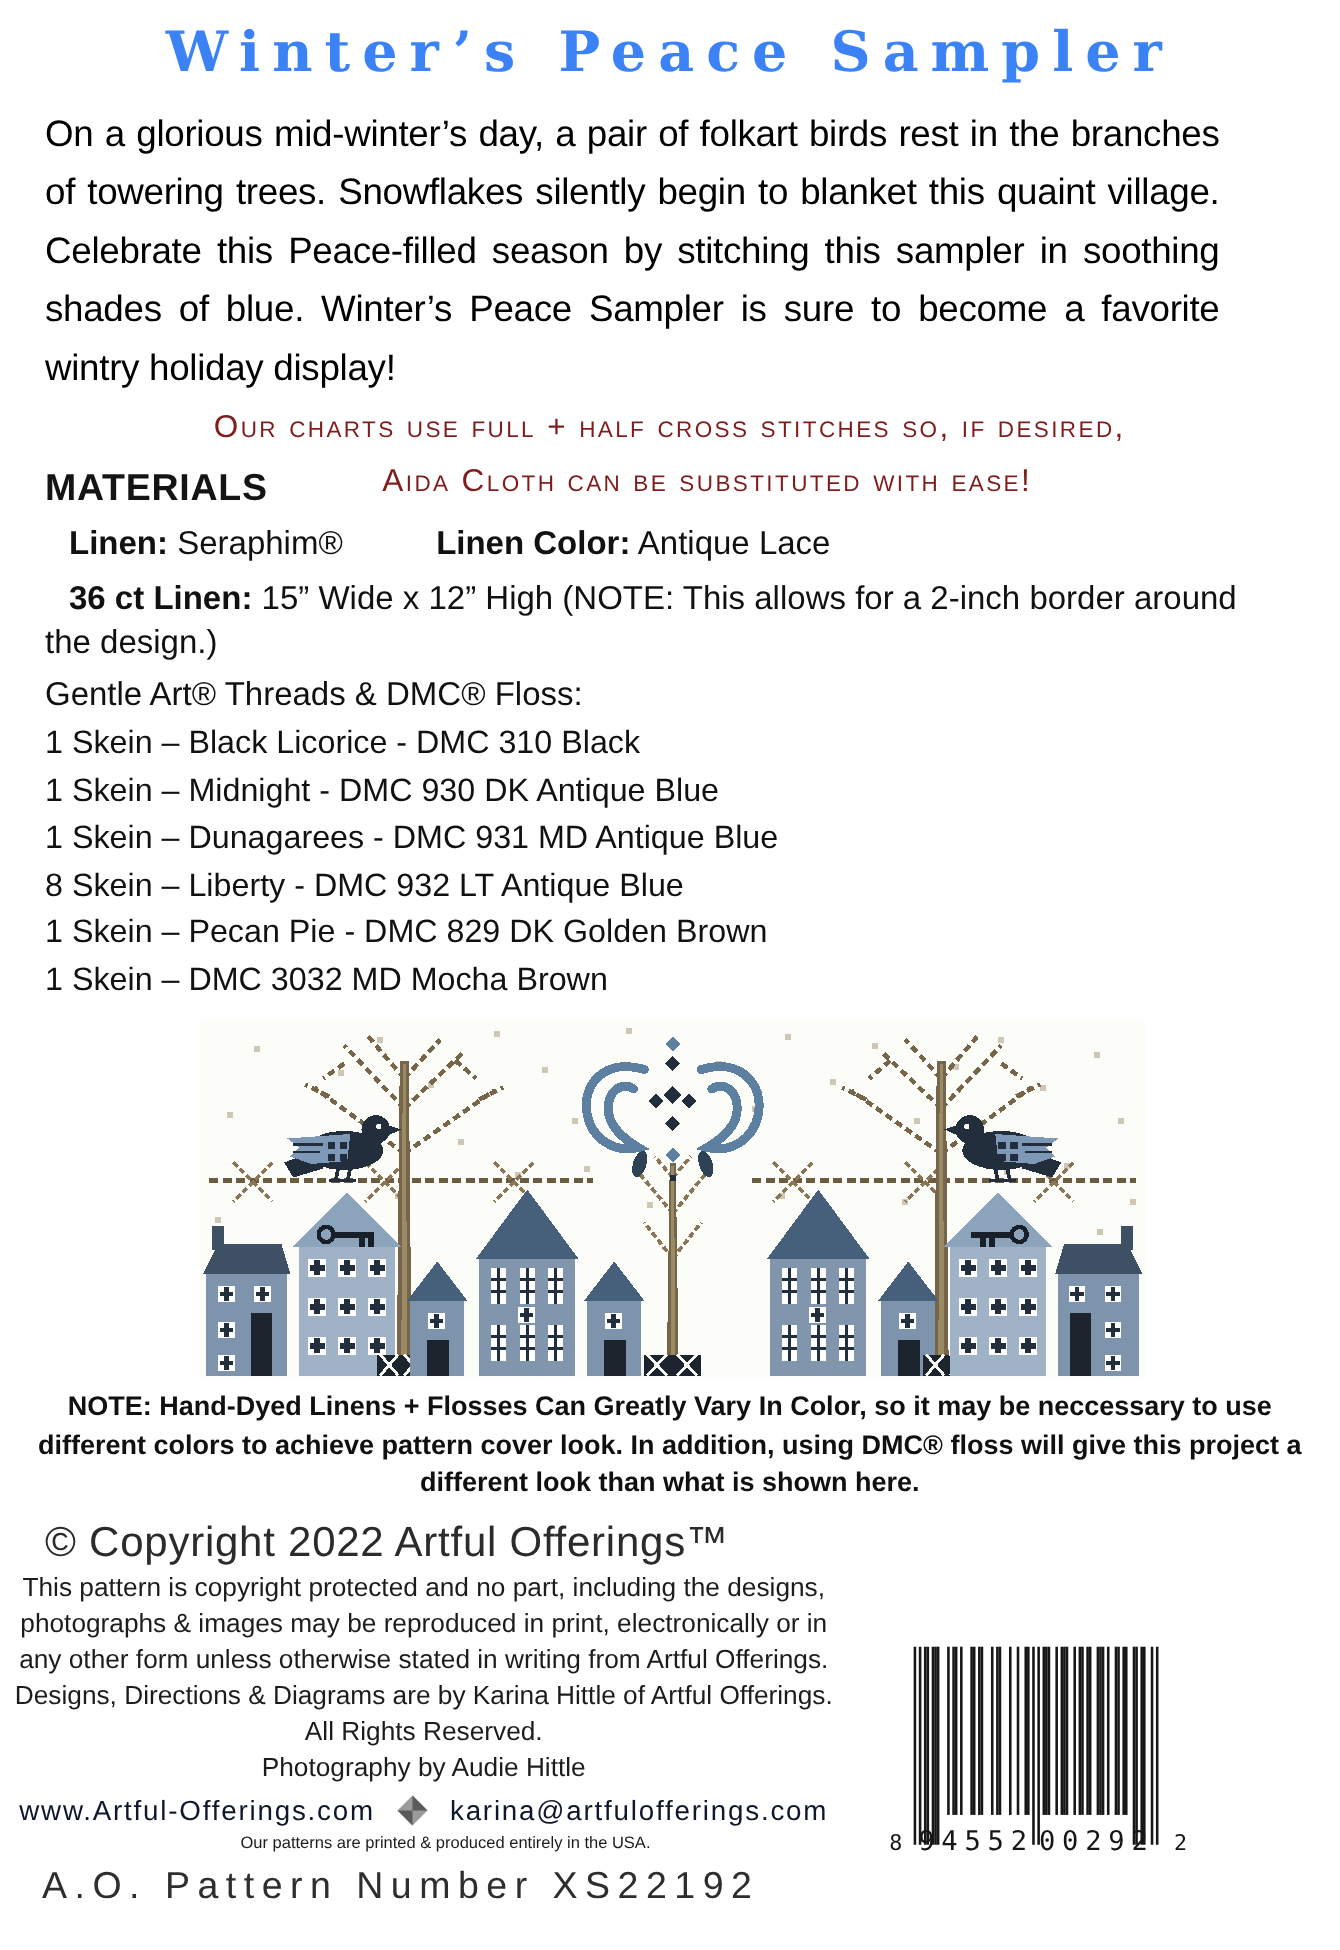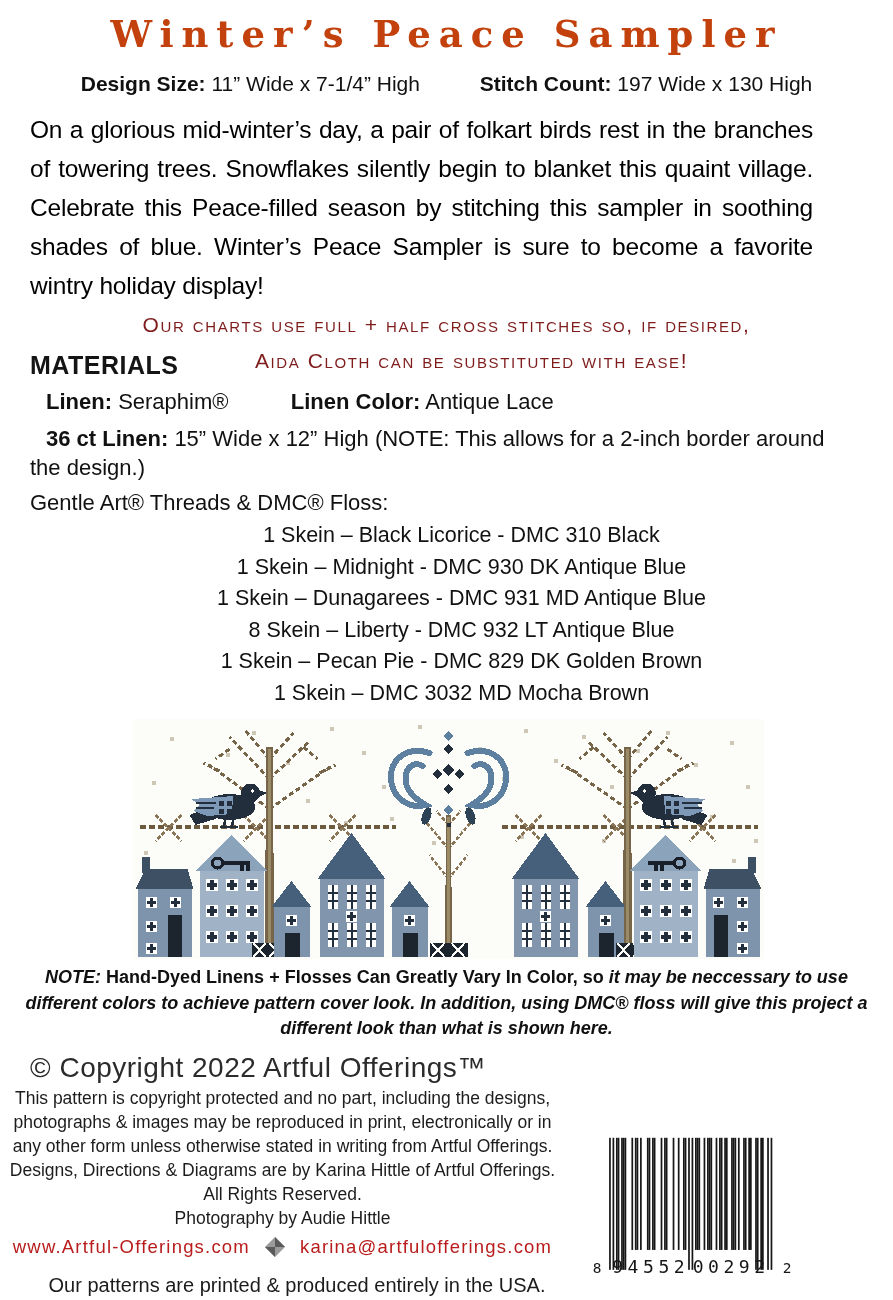--- a/index.html
+++ b/index.html
@@ -4,21 +4,21 @@
 <style>
   html,body{margin:0;padding:0;background:#fff;}
   .page{
     position:relative;width:893px;height:1300px;background:#ffffff;overflow:hidden;
     font-family:"Liberation Sans",sans-serif;color:#161616;
   }
   
   .title{
     margin:0;padding-top:12px;text-align:center;
     font-family:"DejaVu Serif",serif;font-weight:600;font-size:37px;
-    letter-spacing:8px;color:#c2410c;
+    letter-spacing:8px;color:#3b82f6;
   }
   
   .specs{margin-top:16px;text-align:center;font-size:21px;color:#111;}
   .specs b{font-weight:bold;}
   .specs .gap{display:inline-block;width:48px;}
   
   .desc{
     margin:14px 80px 0 30px;text-align:justify;
     font-size:24.5px;line-height:39px;letter-spacing:-0.2px;
     color:#000000;
@@ -33,69 +33,62 @@
   .materials-row .caps-line{position:absolute;left:150px;right:100px;top:6px;}
   .materials-heading{
     position:absolute;left:30px;top:8px;margin:0;
     font-size:25px;font-weight:bold;letter-spacing:0.5px;color:#141414;
   }
   
   .mat-line{margin:8px 40px 0 30px;font-size:22px;line-height:29px;color:#111;}
   .mat-line b{font-weight:bold;margin-left:16px;}
   .mat-line .gap{display:inline-block;width:34px;}
   .threads-heading{margin:8px 0 0 30px;font-size:22px;font-weight:normal;color:#111;}
-  .thread-list{list-style:none;margin:4px 0 0 30px;padding:0;font-size:21.5px;line-height:31.5px;color:#111;text-align:center;}
+  .thread-list{list-style:none;margin:4px 0 0 30px;padding:0;font-size:21.5px;line-height:31.5px;color:#111;}
   
   .sampler-wrap{width:631px;margin:10px 0 0 133px;}
   .sampler-wrap svg{display:block;}
   
   .color-note{
     margin:6px auto 0;width:848px;text-align:center;
     font-size:18px;line-height:25.5px;font-weight:bold;color:#101010;
   }
-  .color-note .it{font-style:italic;}
+  .color-note .it{}
   
   .copyright-heading{
     margin:10px 0 2px 30px;font-size:28px;font-weight:normal;
     color:#2b2b2b;letter-spacing:0.5px;
   }
   .bottom{position:relative;display:flex;}
   .left-col{width:565px;}
   .right-col{position:relative;flex:1;}
   .legal div{
     text-align:center;font-size:17.5px;line-height:24px;color:#1c1c1c;
   }
   .contact-row{
     display:flex;justify-content:center;align-items:center;gap:14px;
-    margin-top:6px;font-size:18.5px;letter-spacing:1.2px;color:#b91c1c;
+    margin-top:6px;font-size:18.5px;letter-spacing:1.2px;color:#0f172a;
   }
   .diamond-icon svg{display:block;}
-  .usa-line{text-align:center;margin-top:16px;font-size:20px;color:#1c1c1c;padding-left:29px;}
+  .usa-line{text-align:center;margin-top:5px;font-size:11px;color:#1c1c1c;padding-left:29px;}
   .pattern-number{
     margin:8px 0 0 28px;font-size:25px;letter-spacing:5px;color:#2e2e2e;
   }
   
   .barcode{position:absolute;left:26px;top:50px;width:208px;}
   .bc-num{font-family:"DejaVu Sans Mono",monospace;font-size:20px;fill:#161616;}
   .bc-num.small{font-size:16px;}
 </style>
 </head>
 <body>
 
 <div class="page">
 
   <h1 class="title">Winter’s Peace Sampler</h1>
 
-  <div class="specs">
-    <b>Design Size:</b>
-    <span>11” Wide x 7-1/4” High</span>
-    <span class="gap"></span>
-    <b>Stitch Count:</b>
-    <span>197 Wide x 130 High</span>
-  </div>
 
   <p class="desc">On a glorious mid-winter’s day, a pair of folkart birds rest in the branches of towering trees.  Snowflakes silently begin to blanket this quaint village. Celebrate this Peace-filled season by stitching this sampler in soothing shades of blue. Winter’s Peace Sampler is sure to become a favorite wintry holiday display!</p>
 
   <div class="caps-line caps-1">Our charts use full + half cross stitches so, if desired,</div>
 
   <div class="materials-row">
     <h2 class="materials-heading">MATERIALS</h2>
     <div class="caps-line">Aida Cloth can be substituted with ease!</div>
   </div>
 

